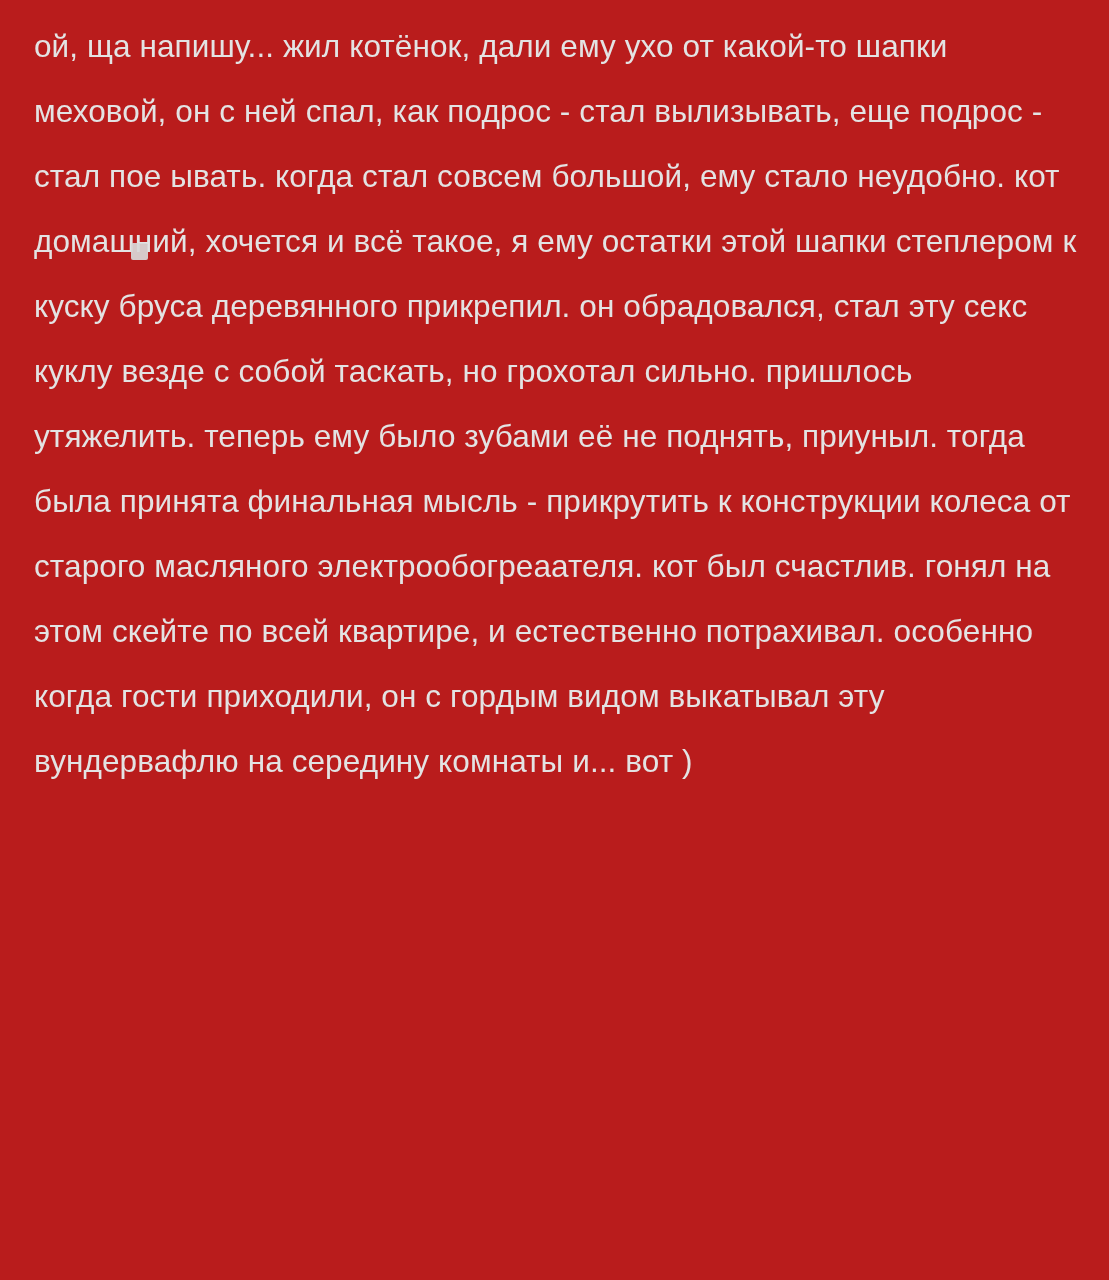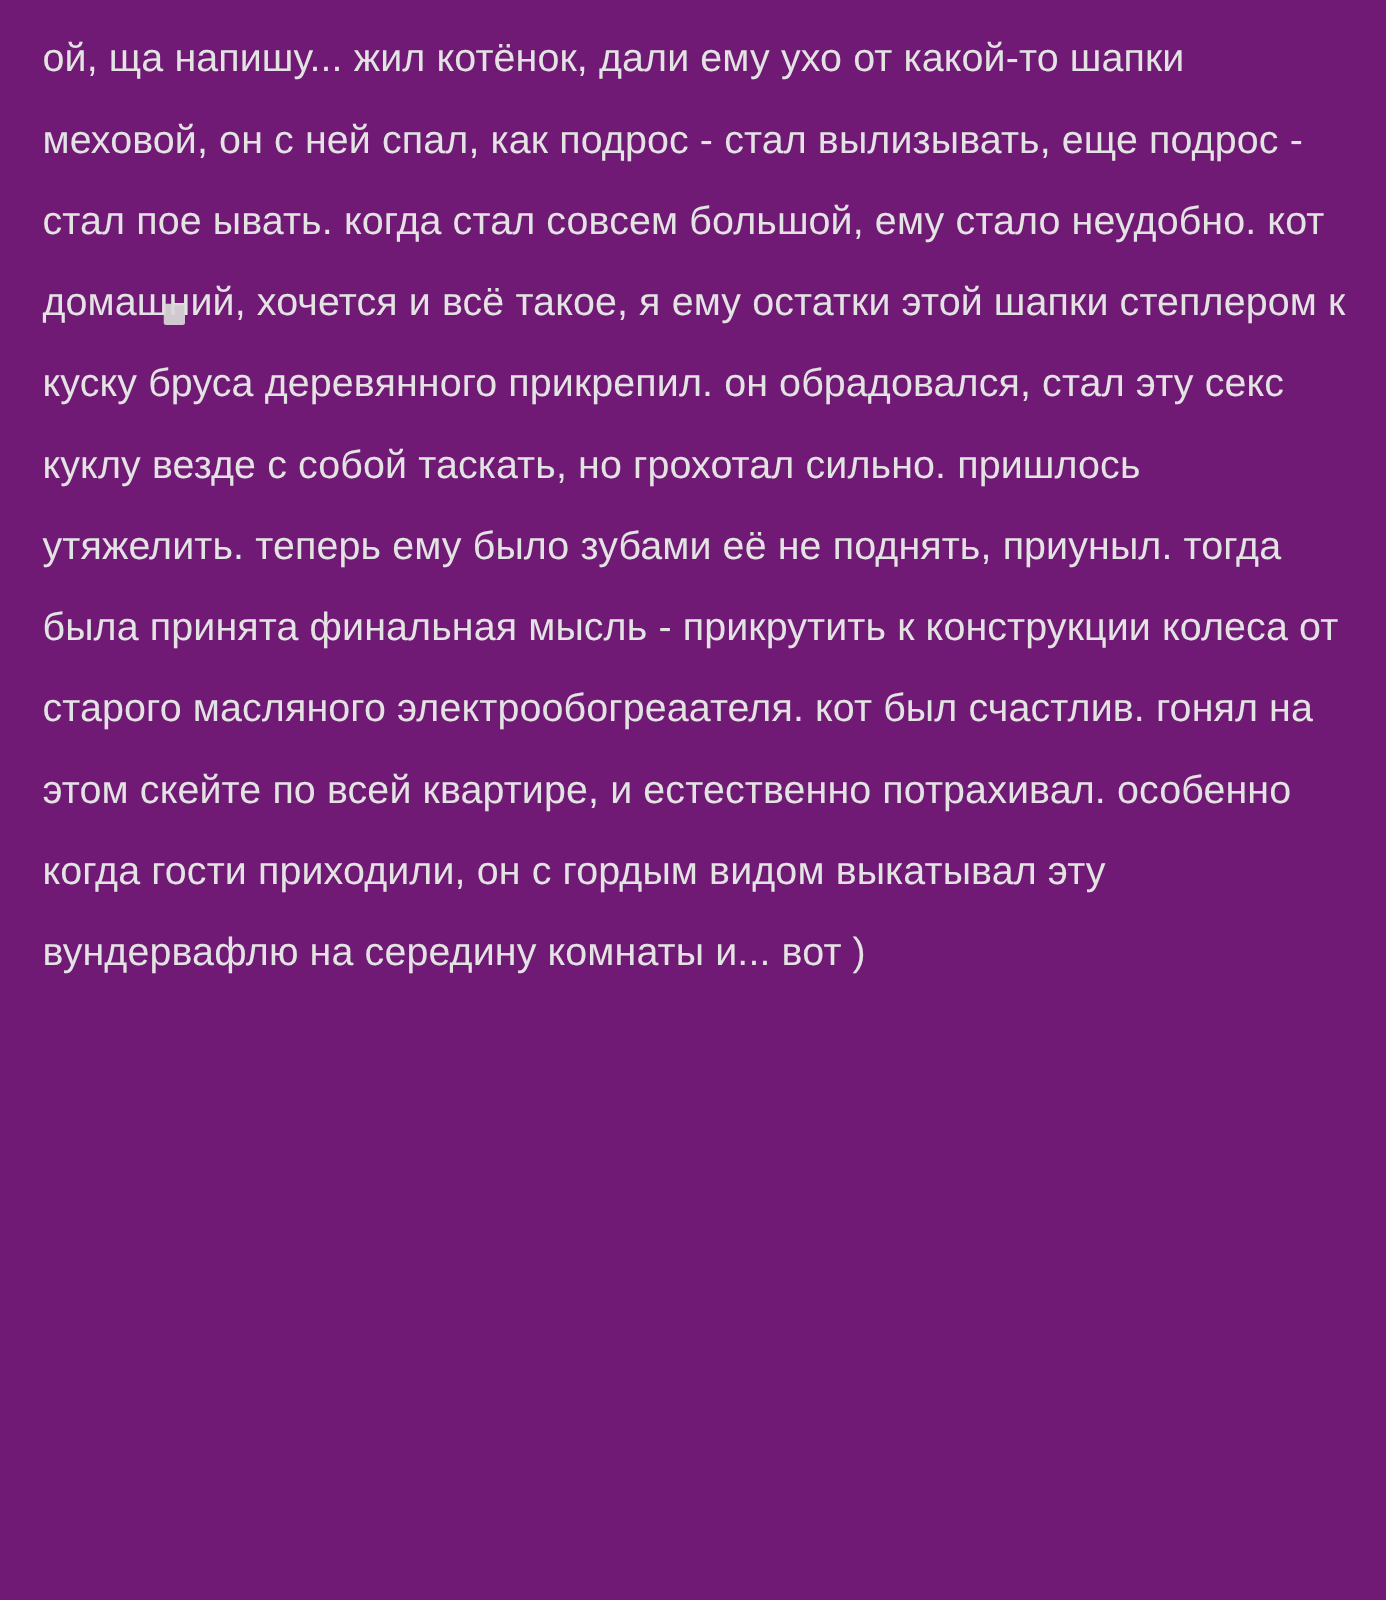--- a/index.html
+++ b/index.html
@@ -10,21 +10,21 @@
   body {
     width: 1109px;
     height: 1280px;
     overflow: hidden;
     font-family: "Liberation Sans", sans-serif;
   }
   .screen {
     position: relative;
     width: 1109px;
     height: 1280px;
-    background: #701a75;
+    background: #b91c1c;
     box-sizing: border-box;
     padding: 14px 30px 18px 34px;
   }
   .post-text {
     color: #e3e3e3;
     font-size: 31.5px;
     line-height: 65px;
     letter-spacing: 0.1px;
     font-weight: 400;
     white-space: pre-wrap;

